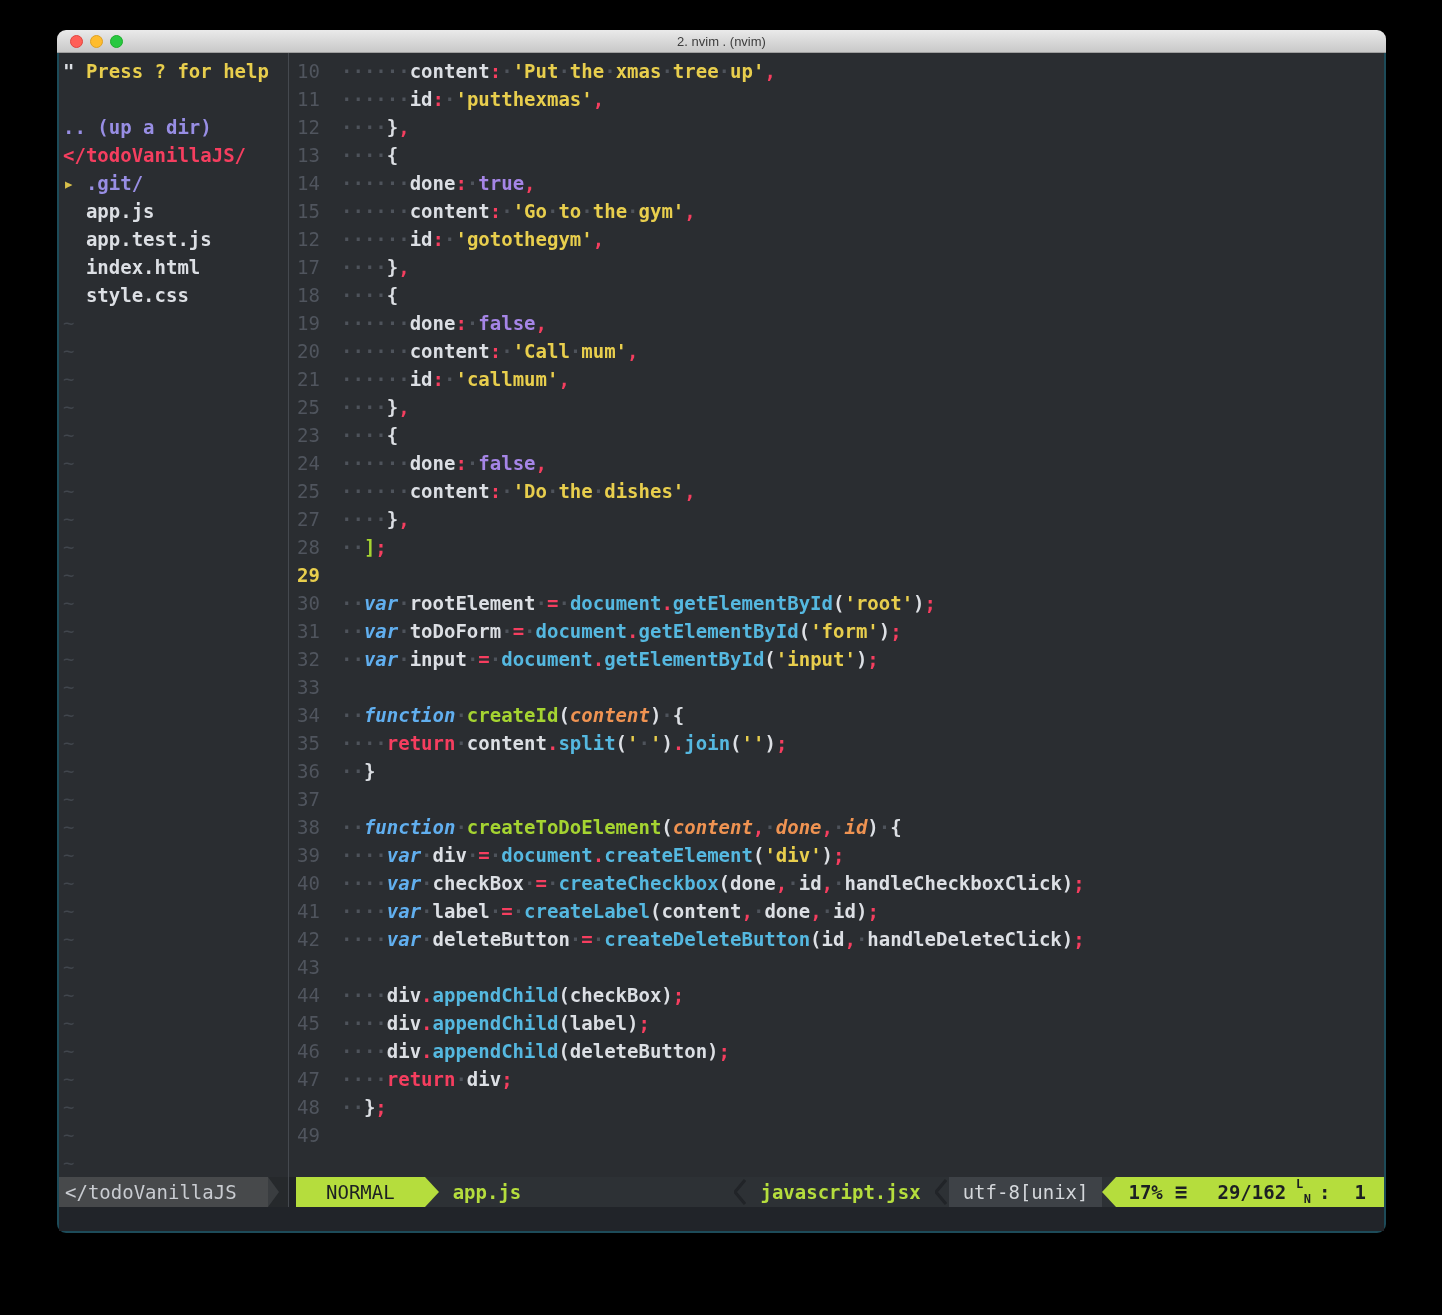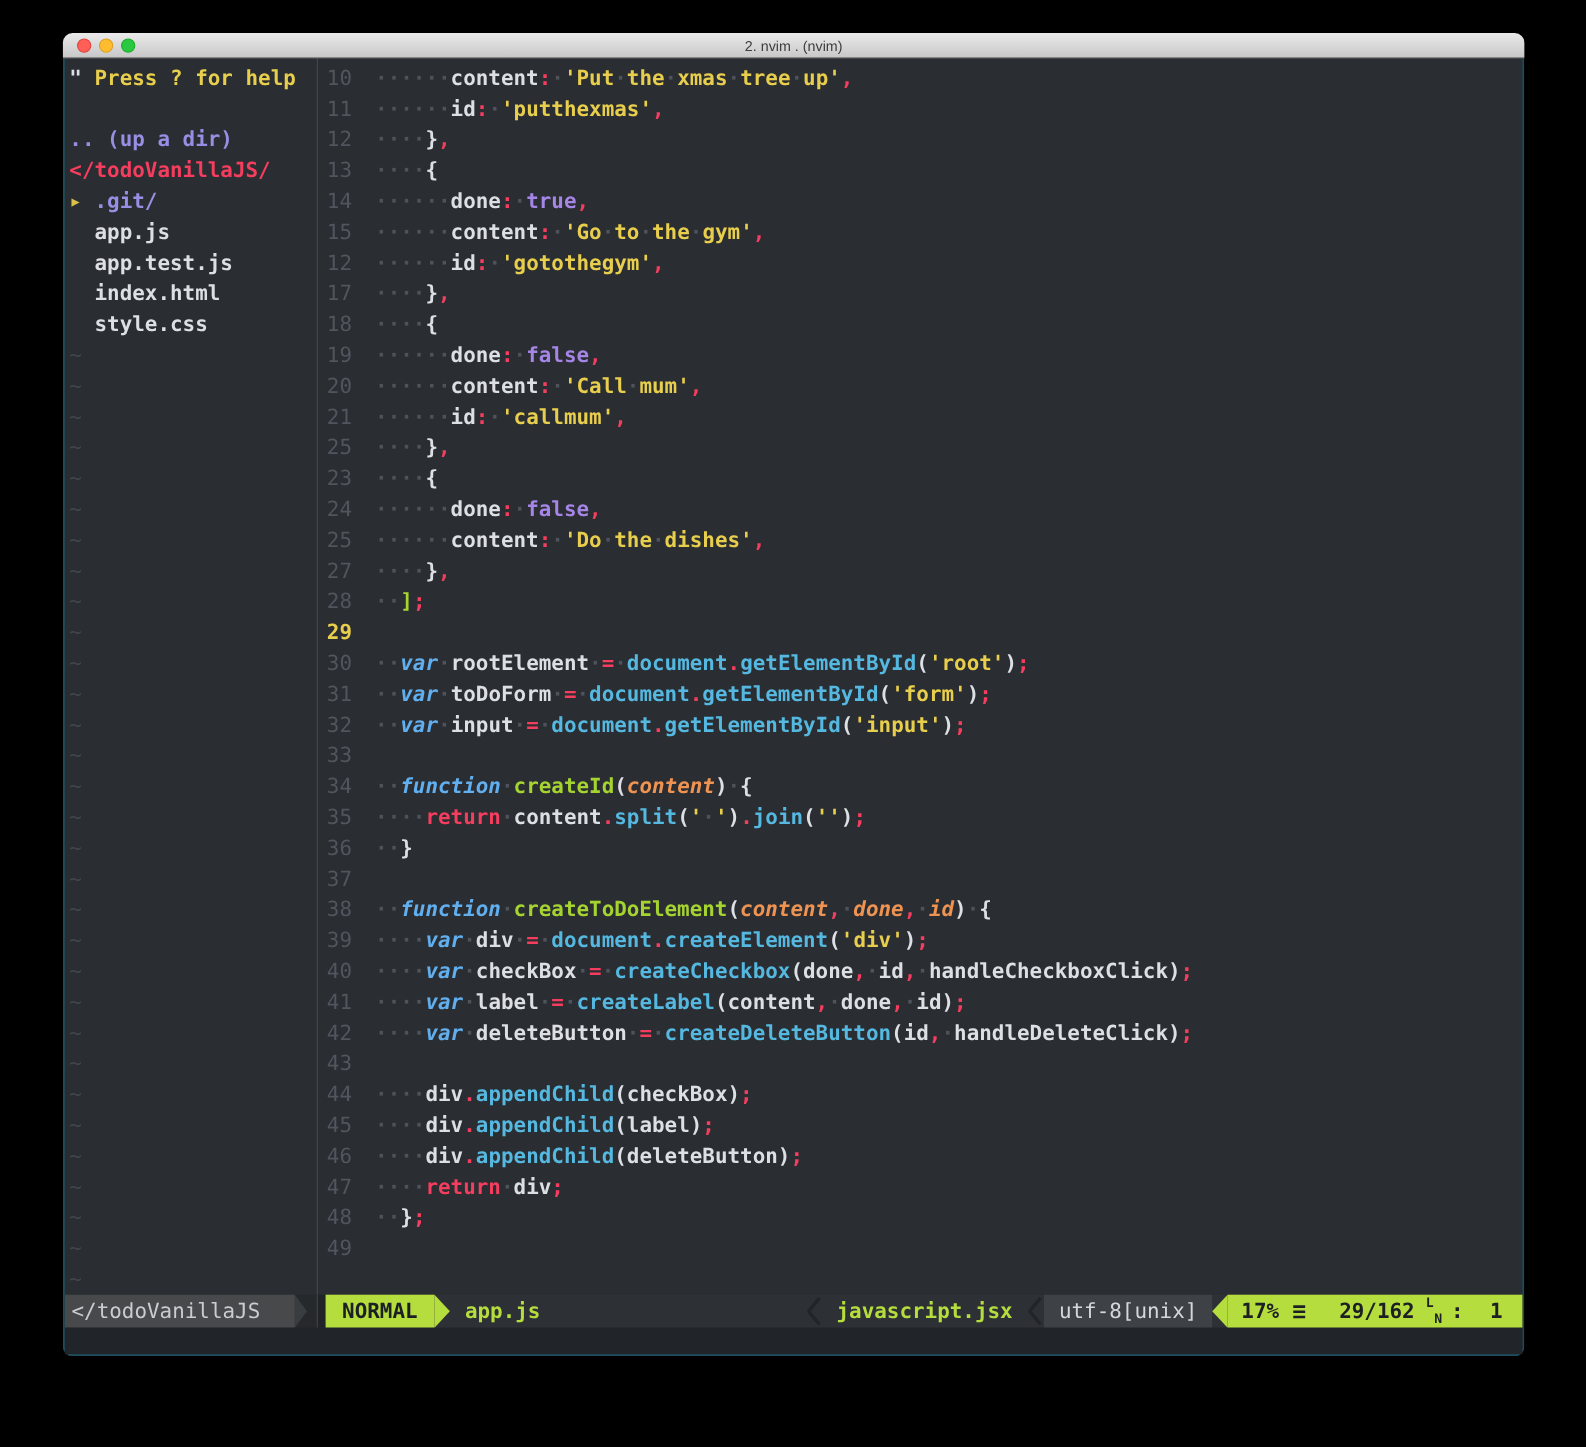--- a/index.html
+++ b/index.html
@@ -65,21 +65,21 @@
   .statusline{height:30px;display:flex;align-items:stretch;font-size:19px;}
   .st-nerd{width:229px;background:var(--nerd_status_bg);display:flex;align-items:flex-start;flex:none;}
   .st-nerd-label{width:209px;background:var(--status_gray_bg);color:var(--status_gray_text);
     line-height:30px;padding-left:6px;white-space:pre;}
   .st-nerd-arrow{width:0;height:0;border-left:11px solid #3a3d40;
     border-top:15px solid transparent;border-bottom:15px solid transparent;}
   .st-gap{width:1px;background:var(--vsplit);flex:none;}
   .st-main{flex:1;background:var(--status_mid_bg);display:flex;align-items:stretch;}
   .st-darkstrip{width:7px;background:#202327;flex:none;}
   .seg-mode{background:var(--status_green);color:var(--status_green_text);
-    font-weight:bold;line-height:30px;padding:0 15px;}
+    font-weight:normal;line-height:30px;padding:0 30px;}
   .arrow-right{width:0;height:0;border-left:14px solid var(--status_green);
     border-top:15px solid transparent;border-bottom:15px solid transparent;}
   .st-file{color:var(--status_green);font-weight:bold;line-height:30px;margin-left:14px;}
   .st-spacer{flex:1;}
   .chev{align-self:center;margin:0 2px;}
   .st-ft{color:var(--status_green);font-weight:bold;line-height:30px;margin:0 12px;}
   .st-enc{background:var(--status_enc_bg);color:var(--status_enc_text);
     line-height:30px;padding:0 14px;}
   .arrow-left{width:0;height:0;border-right:14px solid var(--status_green);
     border-top:15px solid transparent;border-bottom:15px solid transparent;}

